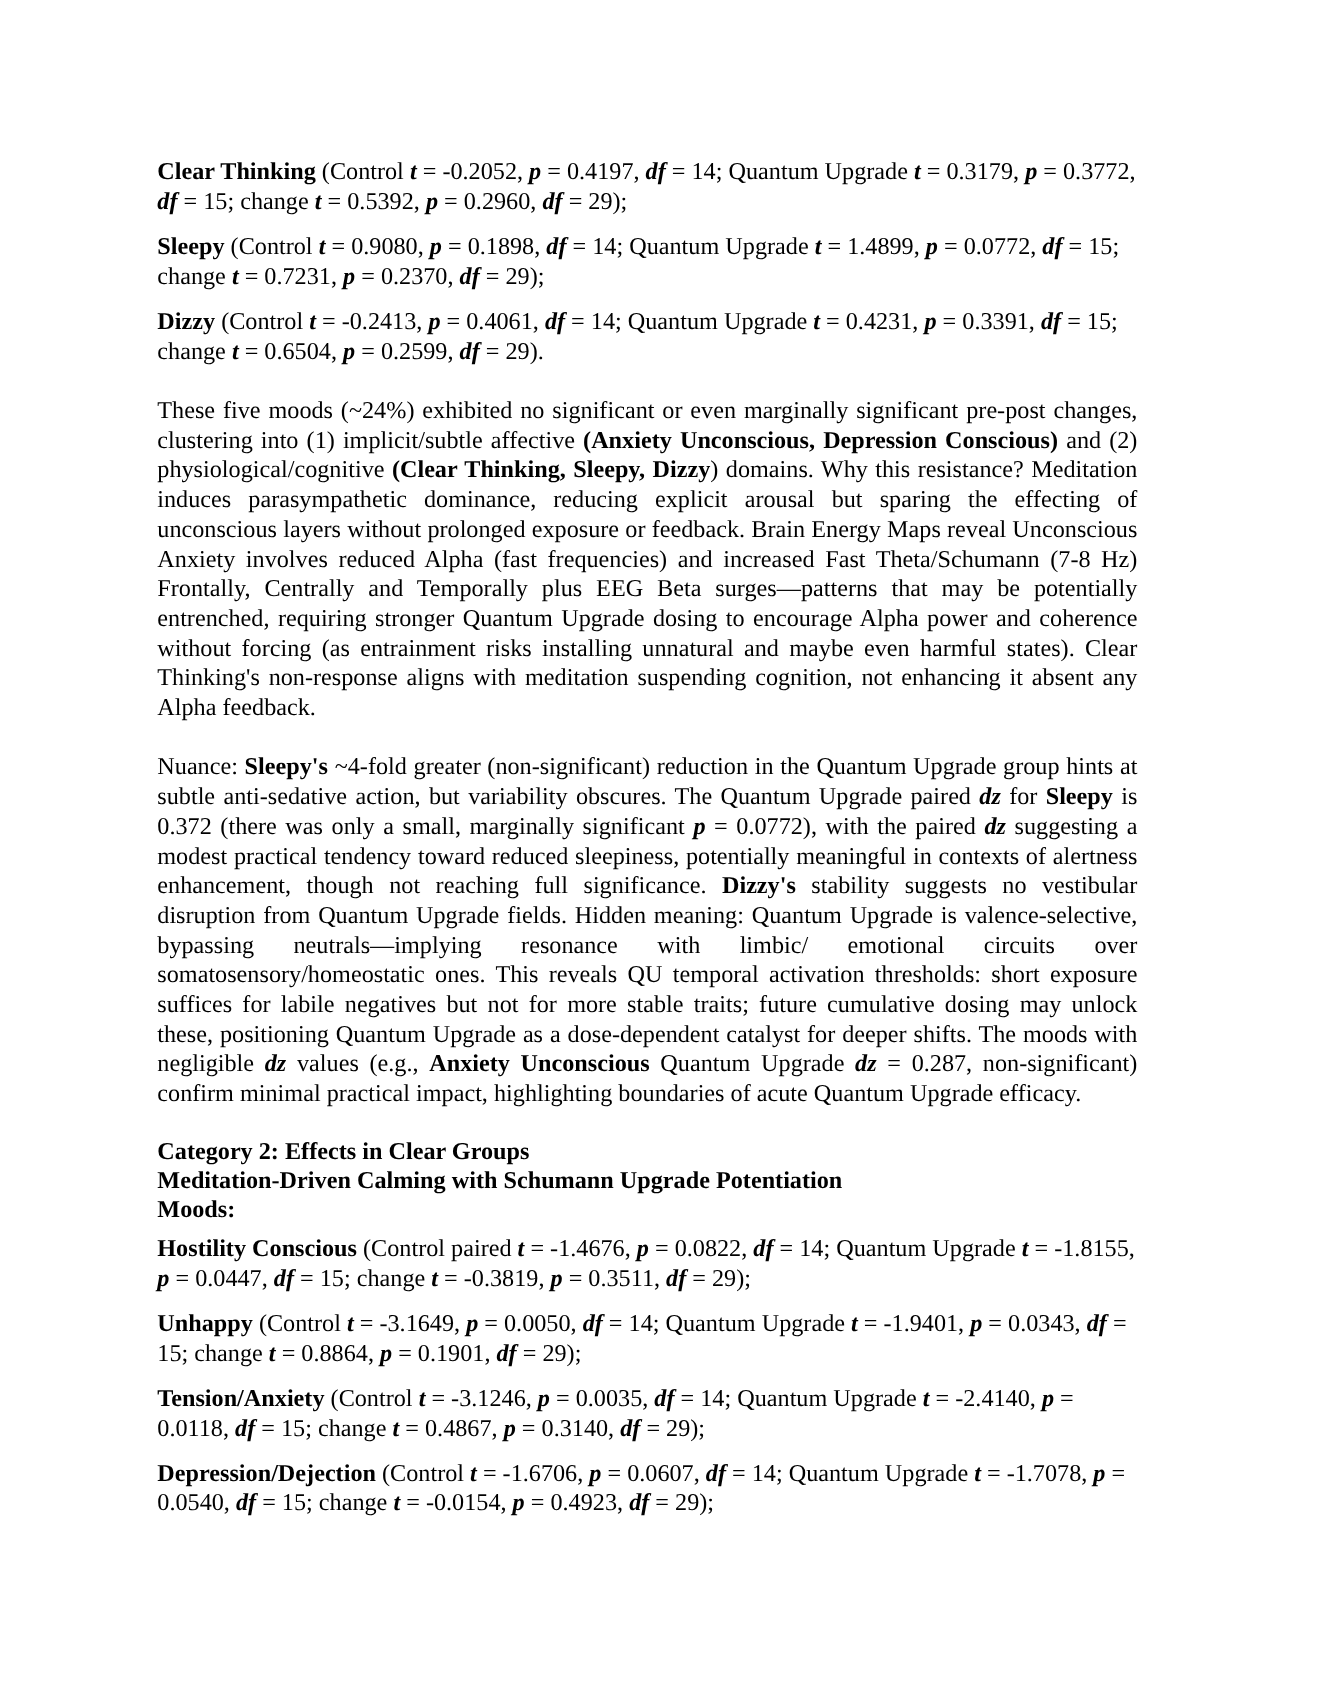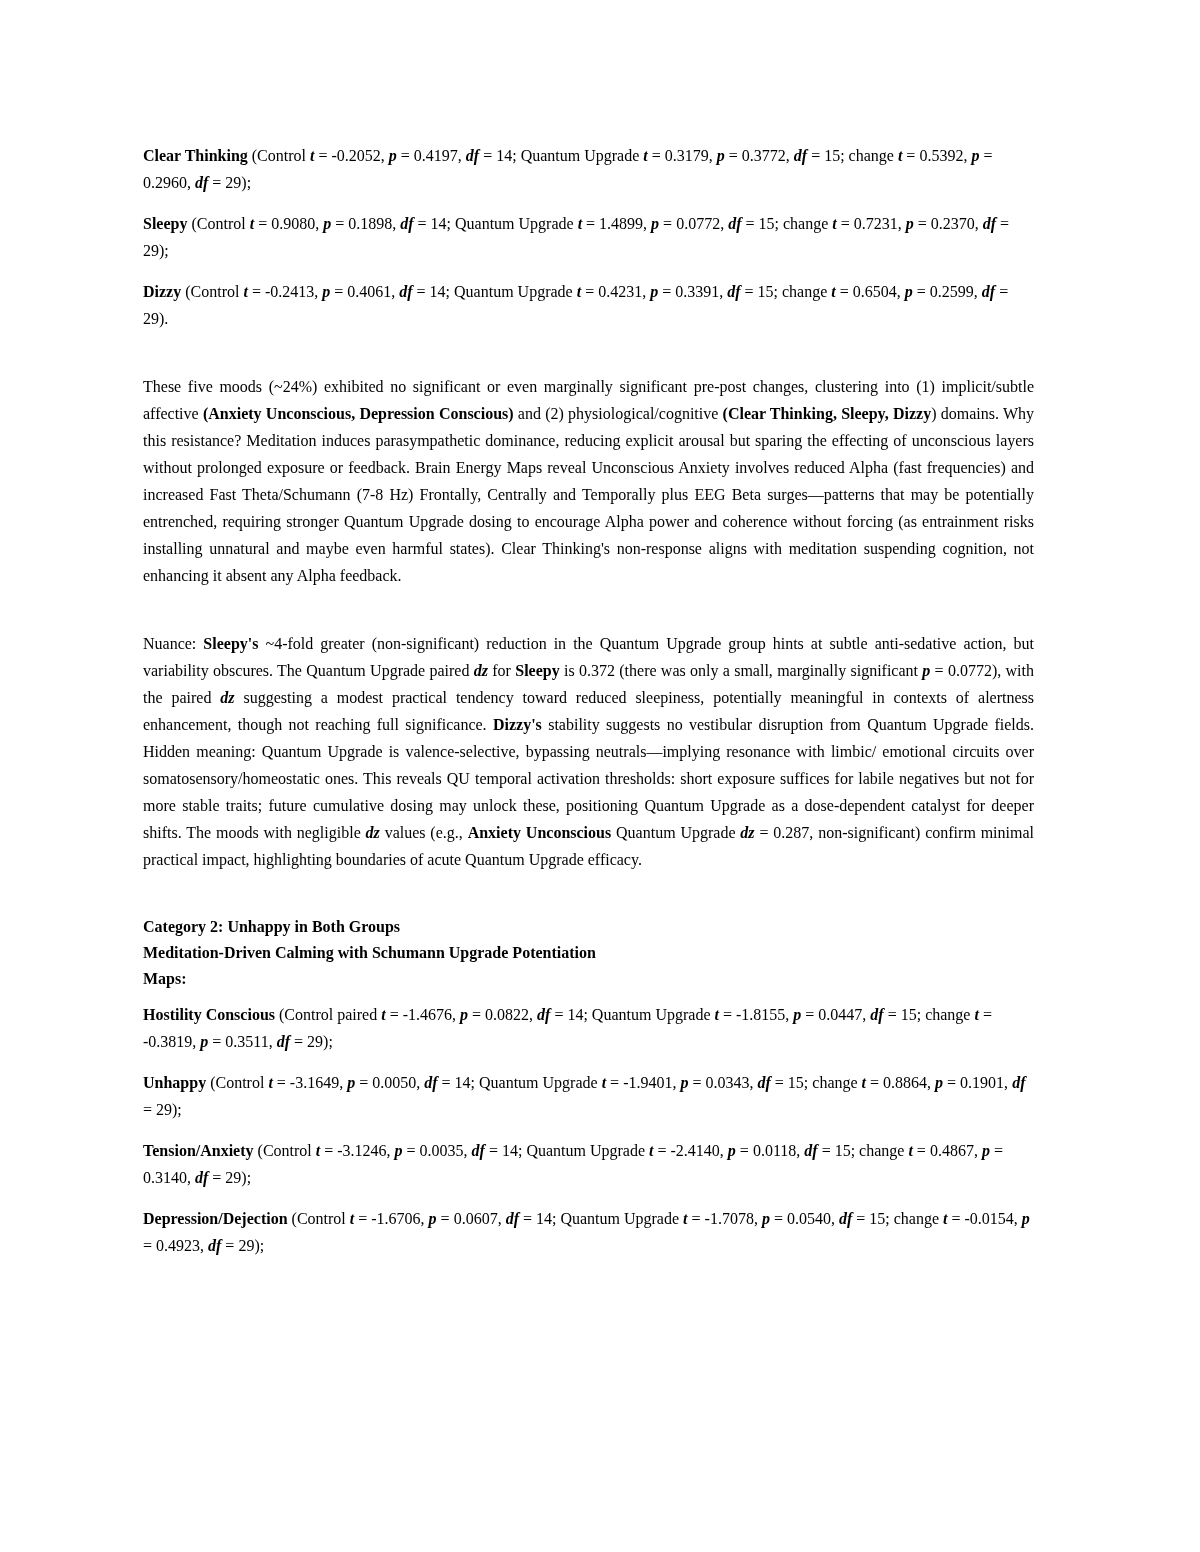--- a/index.html
+++ b/index.html
@@ -8,31 +8,31 @@
     background: #ffffff;
   }
   .page {
     position: relative;
     width: 1172px;
     height: 1552px;
     box-sizing: border-box;
     background: #ffffff;
     color: #000000;
     font-family: "Liberation Serif", "DejaVu Serif", serif;
-    font-size: 16px;
+    font-size: 22px;
     line-height: 27px;
     padding: 142px 138px 0 143px;
     overflow: hidden;
   }
   .stat-para {
     margin: 0 0 14px 0;
     text-align: left;
   }
   .body-para {
-    margin: 41px 0;
+    margin: 27px 0;
     text-align: justify;
     font-family: Liberation Serif, serif;
   }
   .heading-block {
     margin: 27px 0 9px 0;
     font-weight: bold;
     line-height: 26px;
   }
   .run-n  { font-weight: normal; font-style: normal; }
   .run-b  { font-weight: bold;   font-style: normal; }
@@ -46,23 +46,23 @@
 
   <p class="stat-para"><span class="run-b">Sleepy</span><span class="run-n"> (Control </span><span class="run-bi">t</span><span class="run-n"> = 0.9080, </span><span class="run-bi">p</span><span class="run-n"> = 0.1898, </span><span class="run-bi">df</span><span class="run-n"> = 14; Quantum Upgrade </span><span class="run-bi">t</span><span class="run-n"> = 1.4899, </span><span class="run-bi">p</span><span class="run-n"> = 0.0772, </span><span class="run-bi">df</span><span class="run-n"> = 15; change </span><span class="run-bi">t</span><span class="run-n"> = 0.7231, </span><span class="run-bi">p</span><span class="run-n"> = 0.2370, </span><span class="run-bi">df</span><span class="run-n"> = 29);</span></p>
 
   <p class="stat-para"><span class="run-b">Dizzy</span><span class="run-n"> (Control </span><span class="run-bi">t</span><span class="run-n"> = -0.2413, </span><span class="run-bi">p</span><span class="run-n"> = 0.4061, </span><span class="run-bi">df</span><span class="run-n"> = 14; Quantum Upgrade </span><span class="run-bi">t</span><span class="run-n"> = 0.4231, </span><span class="run-bi">p</span><span class="run-n"> = 0.3391, </span><span class="run-bi">df</span><span class="run-n"> = 15; change </span><span class="run-bi">t</span><span class="run-n"> = 0.6504, </span><span class="run-bi">p</span><span class="run-n"> = 0.2599, </span><span class="run-bi">df</span><span class="run-n"> = 29).</span></p>
 
   <p class="body-para"><span class="run-n">These five moods (~24%) exhibited no significant or even marginally significant pre-post changes, clustering into (1) implicit/subtle affective </span><span class="run-b">(Anxiety Unconscious, Depression Conscious)</span><span class="run-n"> and (2) physiological/cognitive </span><span class="run-b">(Clear Thinking, Sleepy, Dizzy</span><span class="run-n">) domains.  Why this resistance?  Meditation induces parasympathetic dominance, reducing explicit arousal but sparing the effecting of unconscious layers without prolonged exposure or feedback.  Brain Energy Maps reveal Unconscious Anxiety involves reduced Alpha (fast frequencies) and increased Fast Theta/Schumann (7-8 Hz) Frontally, Centrally and Temporally plus EEG Beta surges—patterns that may be potentially entrenched, requiring stronger Quantum Upgrade dosing to encourage Alpha power and coherence without forcing (as entrainment risks installing unnatural and maybe even harmful states).  Clear Thinking's non-response aligns with meditation suspending cognition, not enhancing it absent any Alpha feedback.</span></p>
 
   <p class="body-para"><span class="run-n">Nuance:  </span><span class="run-b">Sleepy's</span><span class="run-n"> ~4-fold greater (non-significant) reduction in the Quantum Upgrade group hints at subtle anti-sedative action, but variability obscures.  The Quantum Upgrade paired </span><span class="run-bi">dz</span><span class="run-n"> for </span><span class="run-b">Sleepy</span><span class="run-n"> is 0.372 (there was only a small, marginally significant </span><span class="run-bi">p</span><span class="run-n"> = 0.0772), with the paired </span><span class="run-bi">dz</span><span class="run-n"> suggesting a modest practical tendency toward reduced sleepiness, potentially meaningful in contexts of alertness enhancement, though not reaching full significance.  </span><span class="run-b">Dizzy's</span><span class="run-n"> stability suggests no vestibular disruption from Quantum Upgrade fields.  Hidden meaning: Quantum Upgrade is valence-selective, bypassing neutrals—implying resonance with limbic/ emotional circuits over somatosensory/homeostatic ones.  This reveals QU temporal activation thresholds: short exposure suffices for labile negatives but not for more stable traits; future cumulative dosing may unlock these, positioning Quantum Upgrade as a dose-dependent catalyst for deeper shifts.  The moods with negligible </span><span class="run-bi">dz</span><span class="run-n"> values (e.g., </span><span class="run-b">Anxiety Unconscious</span><span class="run-n"> Quantum Upgrade </span><span class="run-bi">dz</span><span class="run-n"> = 0.287, non-significant) confirm minimal practical impact, highlighting boundaries of acute Quantum Upgrade efficacy.</span></p>
 
   <div class="heading-block">
-      <div>Category 2: Unhappy in Both Groups</div>
+      <div>Category 2: Effects in Clear Groups</div>
       <div>Meditation-Driven Calming with Schumann Upgrade Potentiation</div>
-      <div>Maps:</div>
+      <div>Moods:</div>
     </div>
 
   <p class="stat-para"><span class="run-b">Hostility Conscious</span><span class="run-n"> (Control paired </span><span class="run-bi">t</span><span class="run-n"> = -1.4676, </span><span class="run-bi">p</span><span class="run-n"> = 0.0822, </span><span class="run-bi">df</span><span class="run-n"> = 14; Quantum Upgrade </span><span class="run-bi">t</span><span class="run-n"> = -1.8155, </span><span class="run-bi">p</span><span class="run-n"> = 0.0447, </span><span class="run-bi">df</span><span class="run-n"> = 15; change </span><span class="run-bi">t</span><span class="run-n"> = -0.3819, </span><span class="run-bi">p</span><span class="run-n"> = 0.3511, </span><span class="run-bi">df</span><span class="run-n"> = 29);</span></p>
 
   <p class="stat-para"><span class="run-b">Unhappy</span><span class="run-n"> (Control </span><span class="run-bi">t</span><span class="run-n"> = -3.1649, </span><span class="run-bi">p</span><span class="run-n"> = 0.0050, </span><span class="run-bi">df</span><span class="run-n"> = 14; Quantum Upgrade </span><span class="run-bi">t</span><span class="run-n"> = -1.9401, </span><span class="run-bi">p</span><span class="run-n"> = 0.0343, </span><span class="run-bi">df</span><span class="run-n"> = 15; change </span><span class="run-bi">t</span><span class="run-n"> = 0.8864, </span><span class="run-bi">p</span><span class="run-n"> = 0.1901, </span><span class="run-bi">df</span><span class="run-n"> = 29);</span></p>
 
   <p class="stat-para"><span class="run-b">Tension/Anxiety</span><span class="run-n"> (Control </span><span class="run-bi">t</span><span class="run-n"> = -3.1246, </span><span class="run-bi">p</span><span class="run-n"> = 0.0035, </span><span class="run-bi">df</span><span class="run-n"> = 14; Quantum Upgrade </span><span class="run-bi">t</span><span class="run-n"> = -2.4140, </span><span class="run-bi">p</span><span class="run-n"> = 0.0118, </span><span class="run-bi">df</span><span class="run-n"> = 15; change </span><span class="run-bi">t</span><span class="run-n"> = 0.4867, </span><span class="run-bi">p</span><span class="run-n"> = 0.3140, </span><span class="run-bi">df</span><span class="run-n"> = 29);</span></p>
 
   <p class="stat-para"><span class="run-b">Depression/Dejection</span><span class="run-n"> (Control </span><span class="run-bi">t</span><span class="run-n"> = -1.6706, </span><span class="run-bi">p</span><span class="run-n"> = 0.0607, </span><span class="run-bi">df</span><span class="run-n"> = 14; Quantum Upgrade </span><span class="run-bi">t</span><span class="run-n"> = -1.7078, </span><span class="run-bi">p</span><span class="run-n"> = 0.0540, </span><span class="run-bi">df</span><span class="run-n"> = 15; change </span><span class="run-bi">t</span><span class="run-n"> = -0.0154, </span><span class="run-bi">p</span><span class="run-n"> = 0.4923, </span><span class="run-bi">df</span><span class="run-n"> = 29);</span></p>
 </div>

